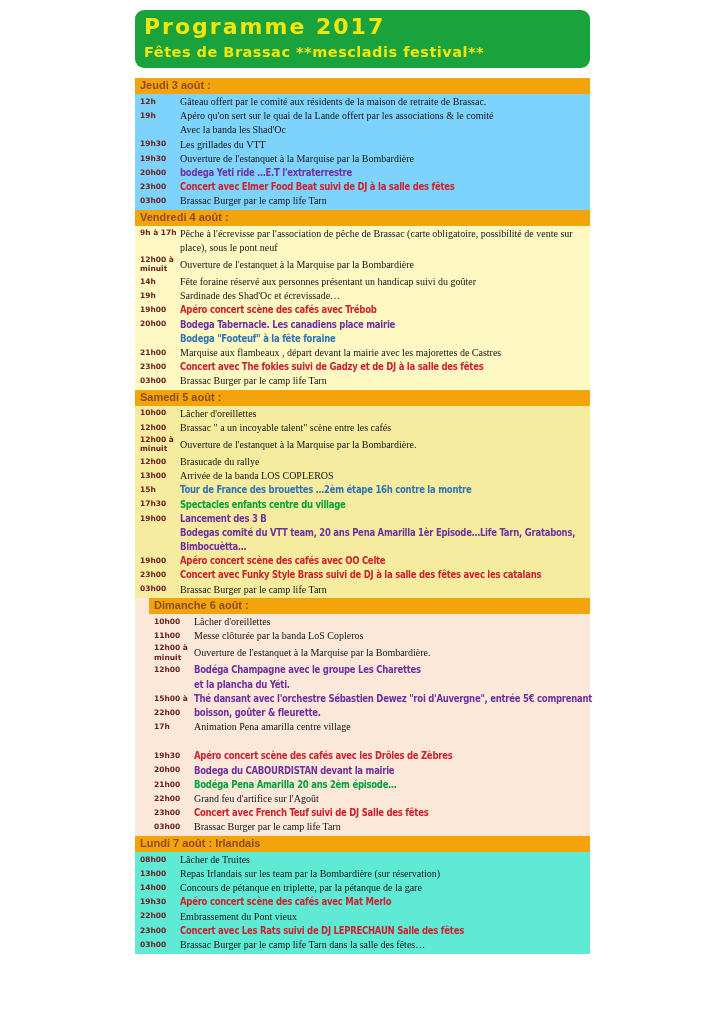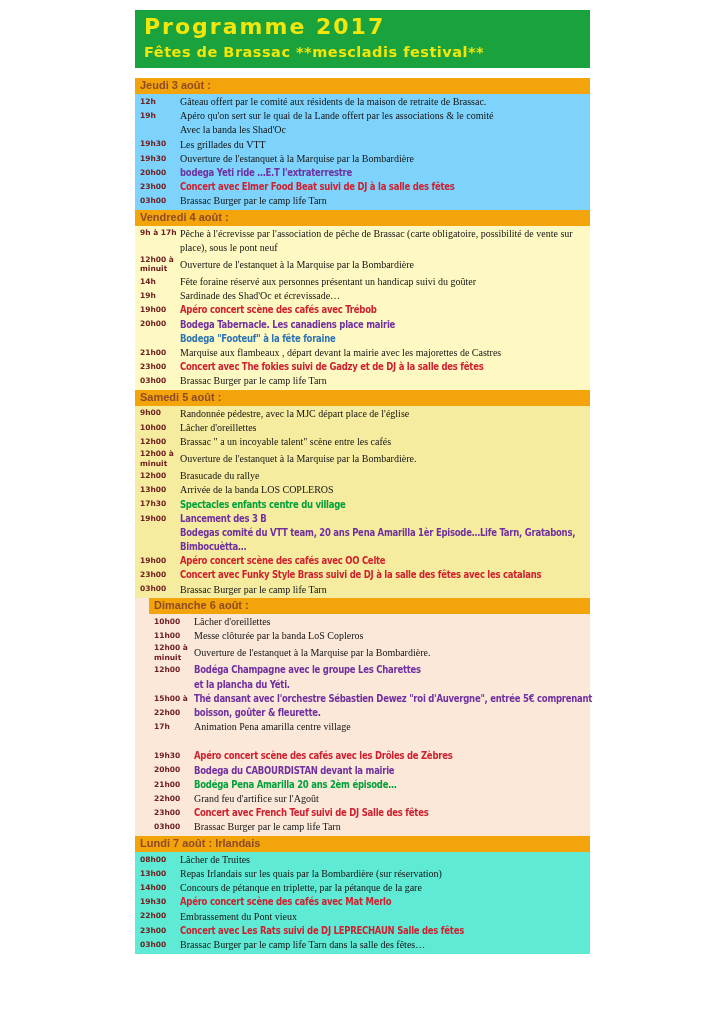--- a/index.html
+++ b/index.html
@@ -4,21 +4,21 @@
 <style>
   html,body{margin:0;padding:0;}
   body{
     width:724px;height:1024px;background:#ffffff;
     font-family:"Liberation Serif", serif;
     position:relative;overflow:hidden;
   }
   .page{position:absolute;left:135px;top:10px;width:455px;}
   .header{
     background:var(--c-header_bg);color:var(--c-header_text);
-    padding:5px 10px 8px 9px;margin-bottom:10px;
+    padding:5px 10px 8px 9px;margin-bottom:10px;border-radius:9px;
   }
   .title{
     font-family:"DejaVu Sans",sans-serif;font-weight:bold;
     font-size:22px;letter-spacing:2px;line-height:1.1;
   }
   .subtitle{
     font-family:"DejaVu Sans",sans-serif;font-weight:bold;
     font-size:14.5px;letter-spacing:0.5px;margin-top:5px;
   }
   .day-section{padding-bottom:2px;}
@@ -188,26 +188,20 @@
   </div>
         </div>
   </section>
       <section class="day-section" style="background: rgb(246, 236, 159);">
     <div class="day-band">
       <span>Samedi 5 août :</span>
     </div>
     <div>
           <div class="row">
     <div class="time">
-      <div>9h00</div>
-    </div>
-    <div class="text st-normal">Randonnée pédestre, avec la MJC départ place de l'église</div>
-  </div>
-          <div class="row">
-    <div class="time">
       <div>10h00</div>
     </div>
     <div class="text st-normal">Lâcher d'oreillettes</div>
   </div>
           <div class="row">
     <div class="time">
       <div>12h00</div>
     </div>
     <div class="text st-normal">Brassac " a un incoyable talent" scène entre les cafés</div>
   </div>
@@ -222,20 +216,26 @@
     <div class="time">
       <div>12h00</div>
     </div>
     <div class="text st-normal">Brasucade du rallye</div>
   </div>
           <div class="row">
     <div class="time">
       <div>13h00</div>
     </div>
     <div class="text st-normal">Arrivée de la banda LOS COPLEROS</div>
+  </div>
+          <div class="row">
+    <div class="time">
+      <div>15h</div>
+    </div>
+    <div class="text st-blue">Tour de France des brouettes  …2èm étape 16h contre la montre</div>
   </div>
           <div class="row">
     <div class="time">
       <div>17h30</div>
     </div>
     <div class="text st-green">Spectacles enfants centre du village</div>
   </div>
           <div class="row">
     <div class="time">
       <div>19h00</div>
@@ -375,21 +375,21 @@
           <div class="row">
     <div class="time">
       <div>08h00</div>
     </div>
     <div class="text st-normal">Lâcher de Truites</div>
   </div>
           <div class="row">
     <div class="time">
       <div>13h00</div>
     </div>
-    <div class="text st-normal">Repas Irlandais sur les quais par la Bombardière (sur réservation)</div>
+    <div class="text st-normal">Repas Irlandais sur les team par la Bombardière (sur réservation)</div>
   </div>
           <div class="row">
     <div class="time">
       <div>14h00</div>
     </div>
     <div class="text st-normal">Concours de pétanque en triplette, par la pétanque de la gare</div>
   </div>
           <div class="row">
     <div class="time">
       <div>19h30</div>

